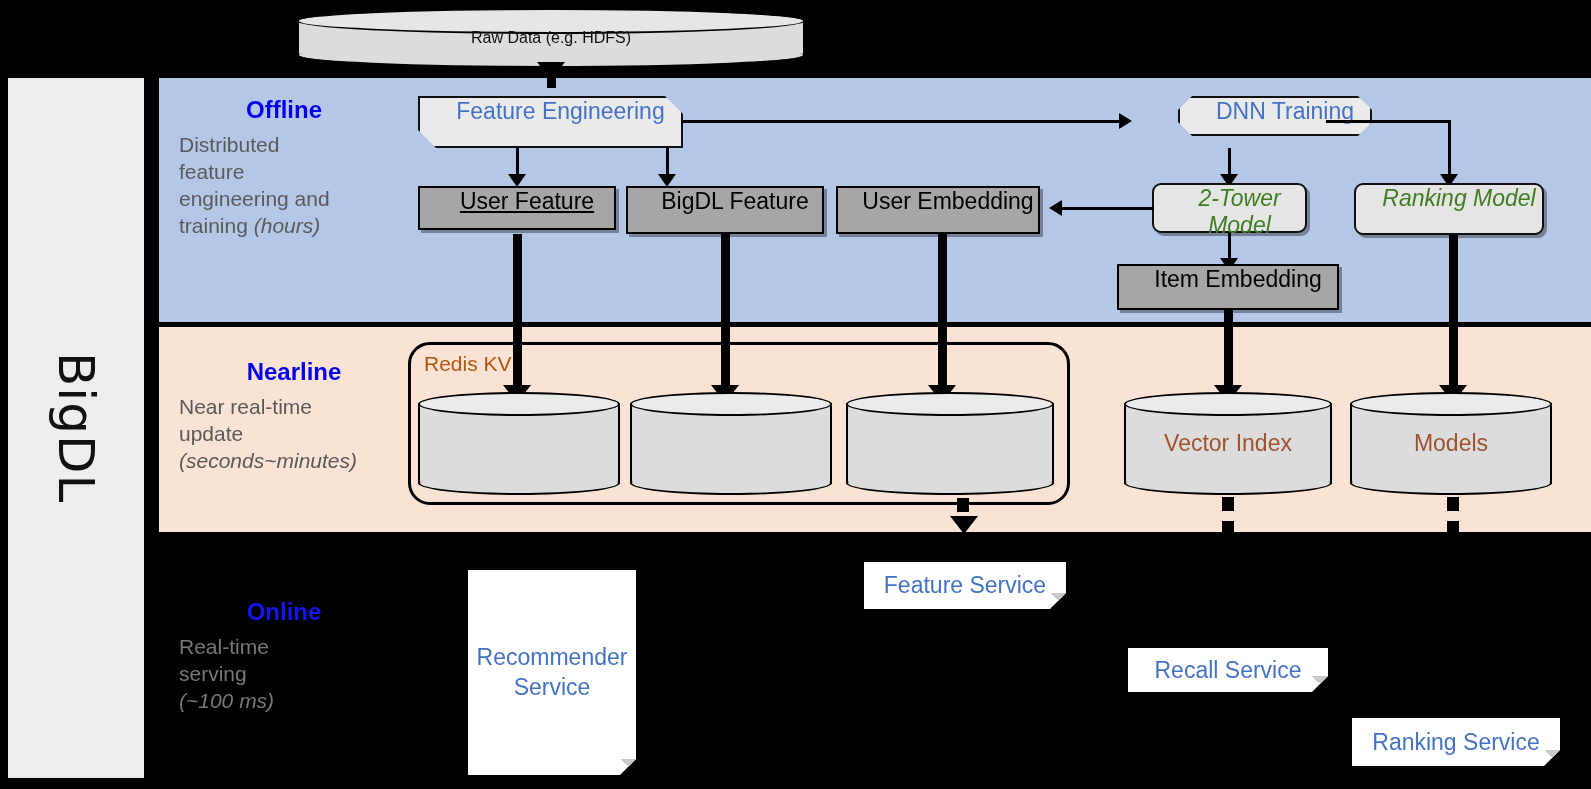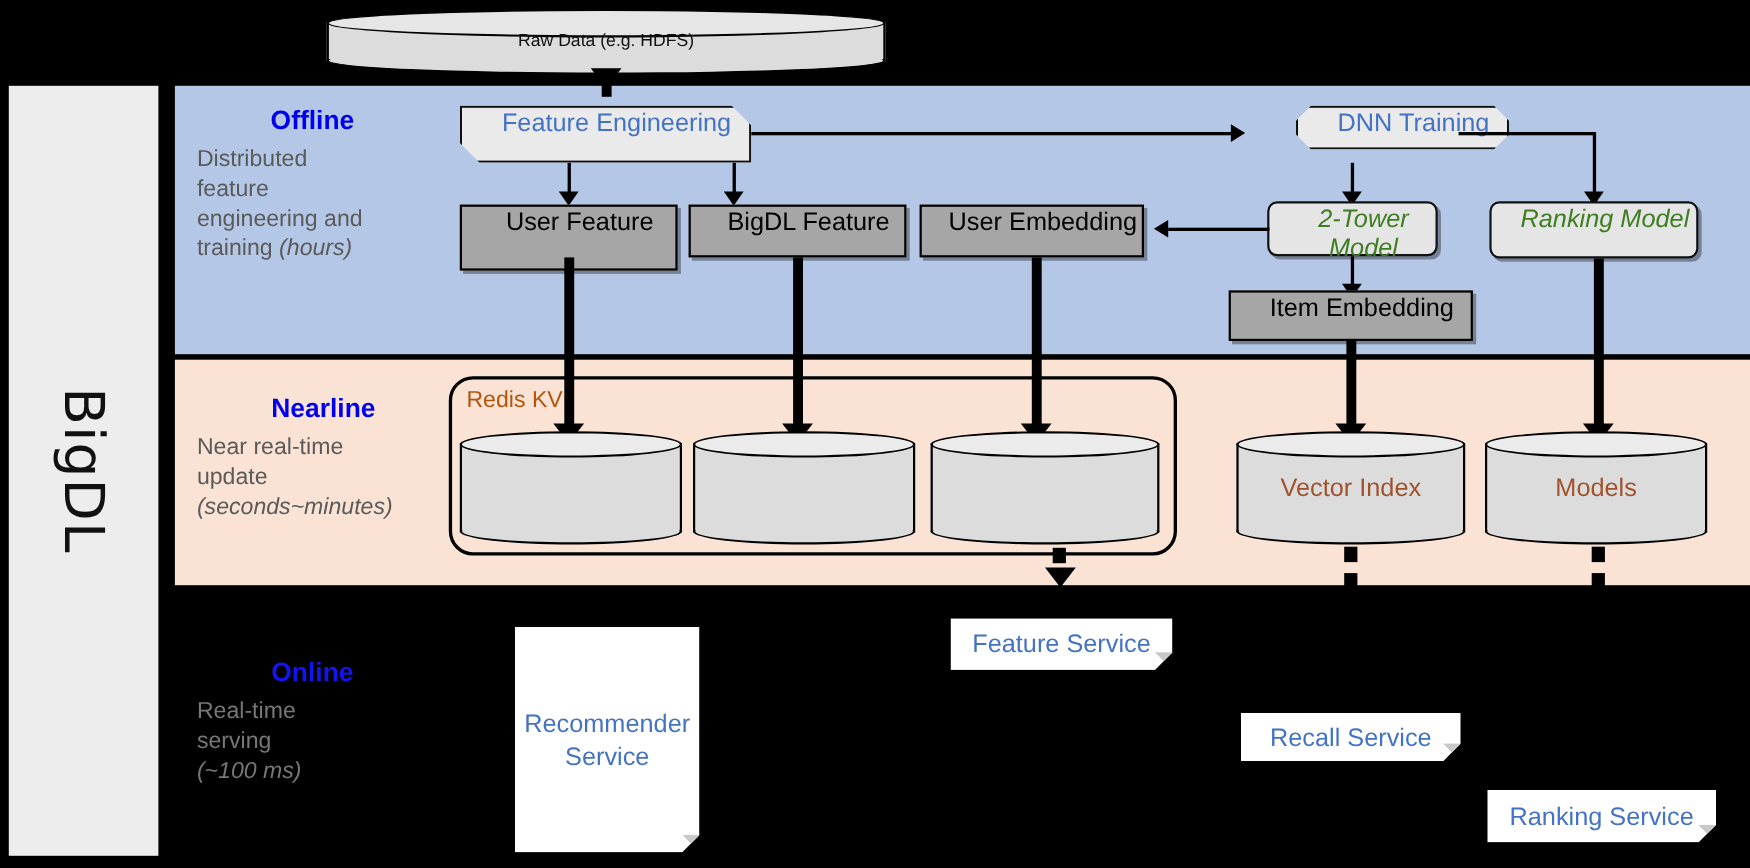--- a/index.html
+++ b/index.html
@@ -161,21 +161,21 @@
   <div class="ln thin-v" style="left:666px;top:148px;height:28px;"></div>
   <div class="arrow-d" style="left:658px;top:174px;"></div>
 
   <div class="ln thin-v" style="left:1228px;top:148px;height:28px;"></div>
   <div class="arrow-d" style="left:1220px;top:174px;"></div>
 
   <div class="ln thin-h" style="left:1326px;top:120px;width:124px;"></div>
   <div class="ln thin-v" style="left:1448px;top:120px;height:56px;"></div>
   <div class="arrow-d" style="left:1440px;top:174px;"></div>
 
-  <div class="node graybox" style="left:418px;top:186px;width:198px;height:60px;">
+  <div class="node graybox" style="left:418px;top:186px;width:198px;height:44px;text-decoration:underline;">
     <span>User Feature</span>
   </div>
   <div class="node graybox" style="left:626px;top:186px;width:198px;height:48px;">
     <span>BigDL Feature</span>
   </div>
   <div class="node graybox" style="left:836px;top:186px;width:204px;height:48px;">
     <span>User Embedding</span>
   </div>
 
   <div class="node greenbox" style="left:1152px;top:183px;width:155px;height:50px;">

